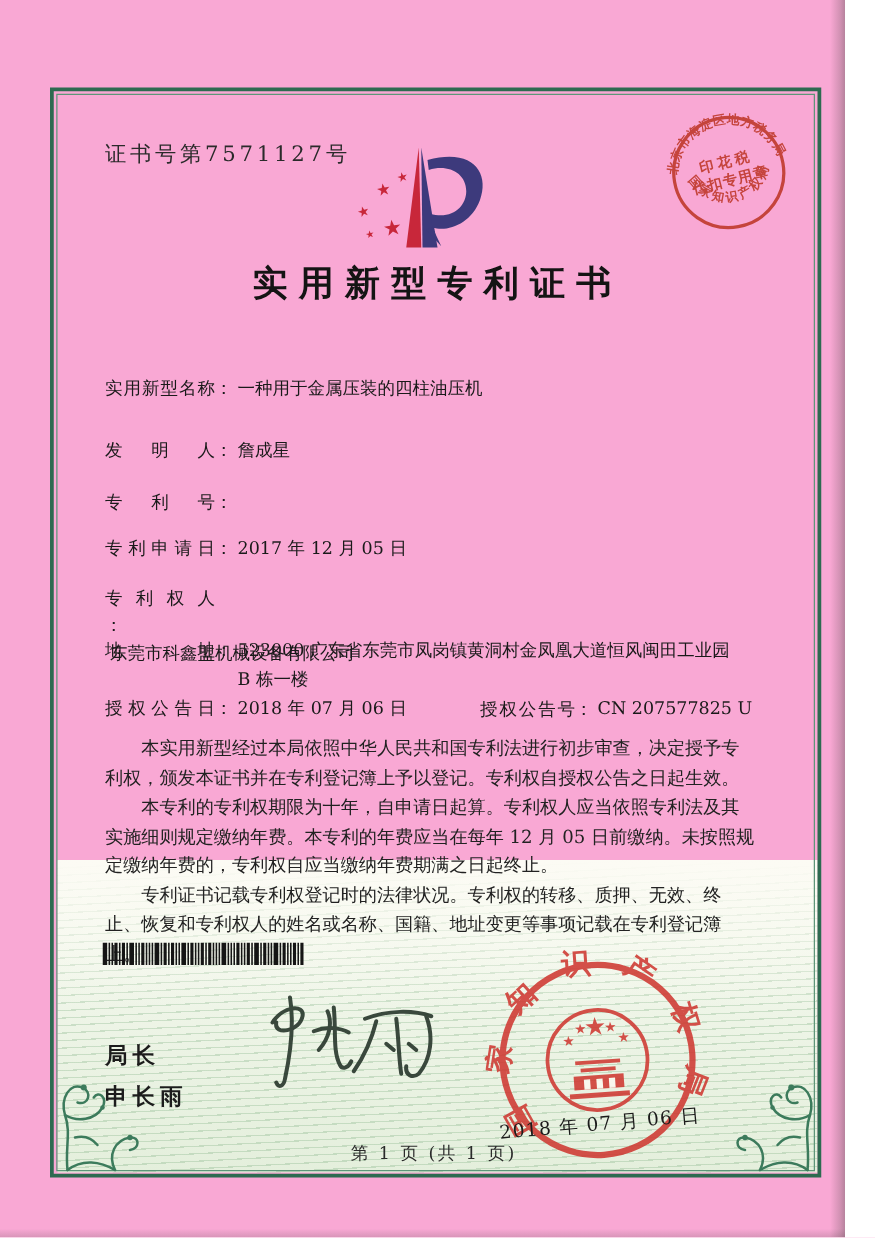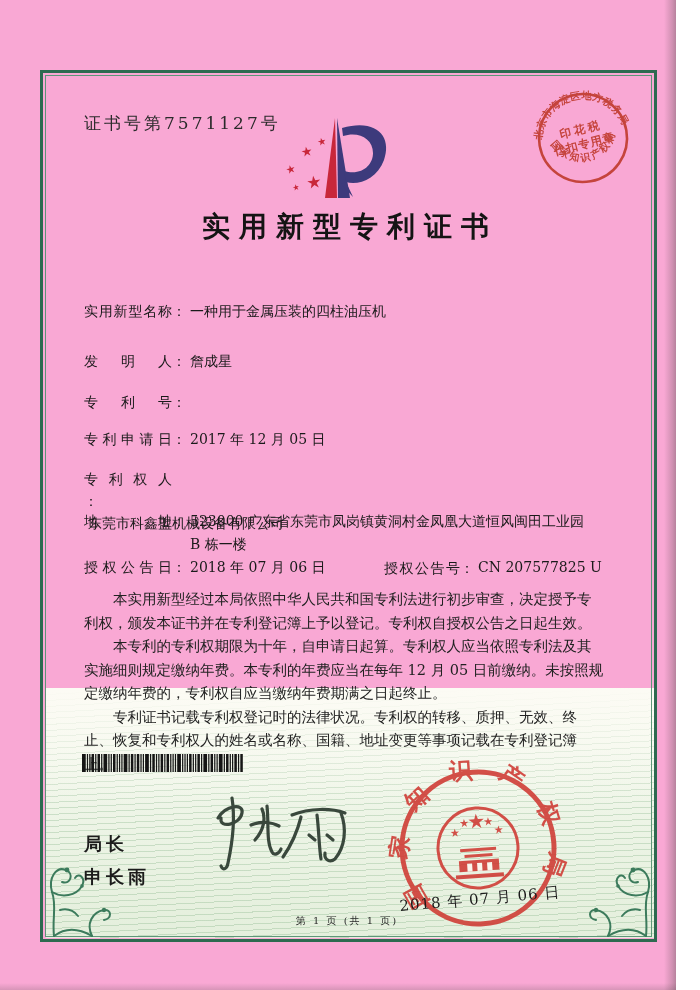--- a/index.html
+++ b/index.html
@@ -43,21 +43,21 @@
   .director div{margin-bottom:9px;}
   .sig{position:absolute;left:188px;top:790px;}
   
   .seal{position:absolute;left:388px;top:758px;transform:rotate(-4deg);}
   .seal-date{position:absolute;left:395px;top:890px;width:170px;text-align:center;
       font-size:15px;letter-spacing:1px;color:#1b1b1b;transform:rotate(-5deg);}
   
   .tax-stamp{position:absolute;left:527px;top:80px;transform:rotate(-10deg);}
   .ornament{position:absolute;}
   .footer{position:absolute;left:0;top:914px;width:694px;text-align:center;
-      font-size:10px;letter-spacing:2px;color:#2a2a2a;}
+      font-size:14px;letter-spacing:2px;color:#2a2a2a;}
 </style>
 </head>
 <body>
 
 <div class="page">
 
   <div class="band"></div>
 
   <div class="frame">
     <div class="frame-inner"></div>

